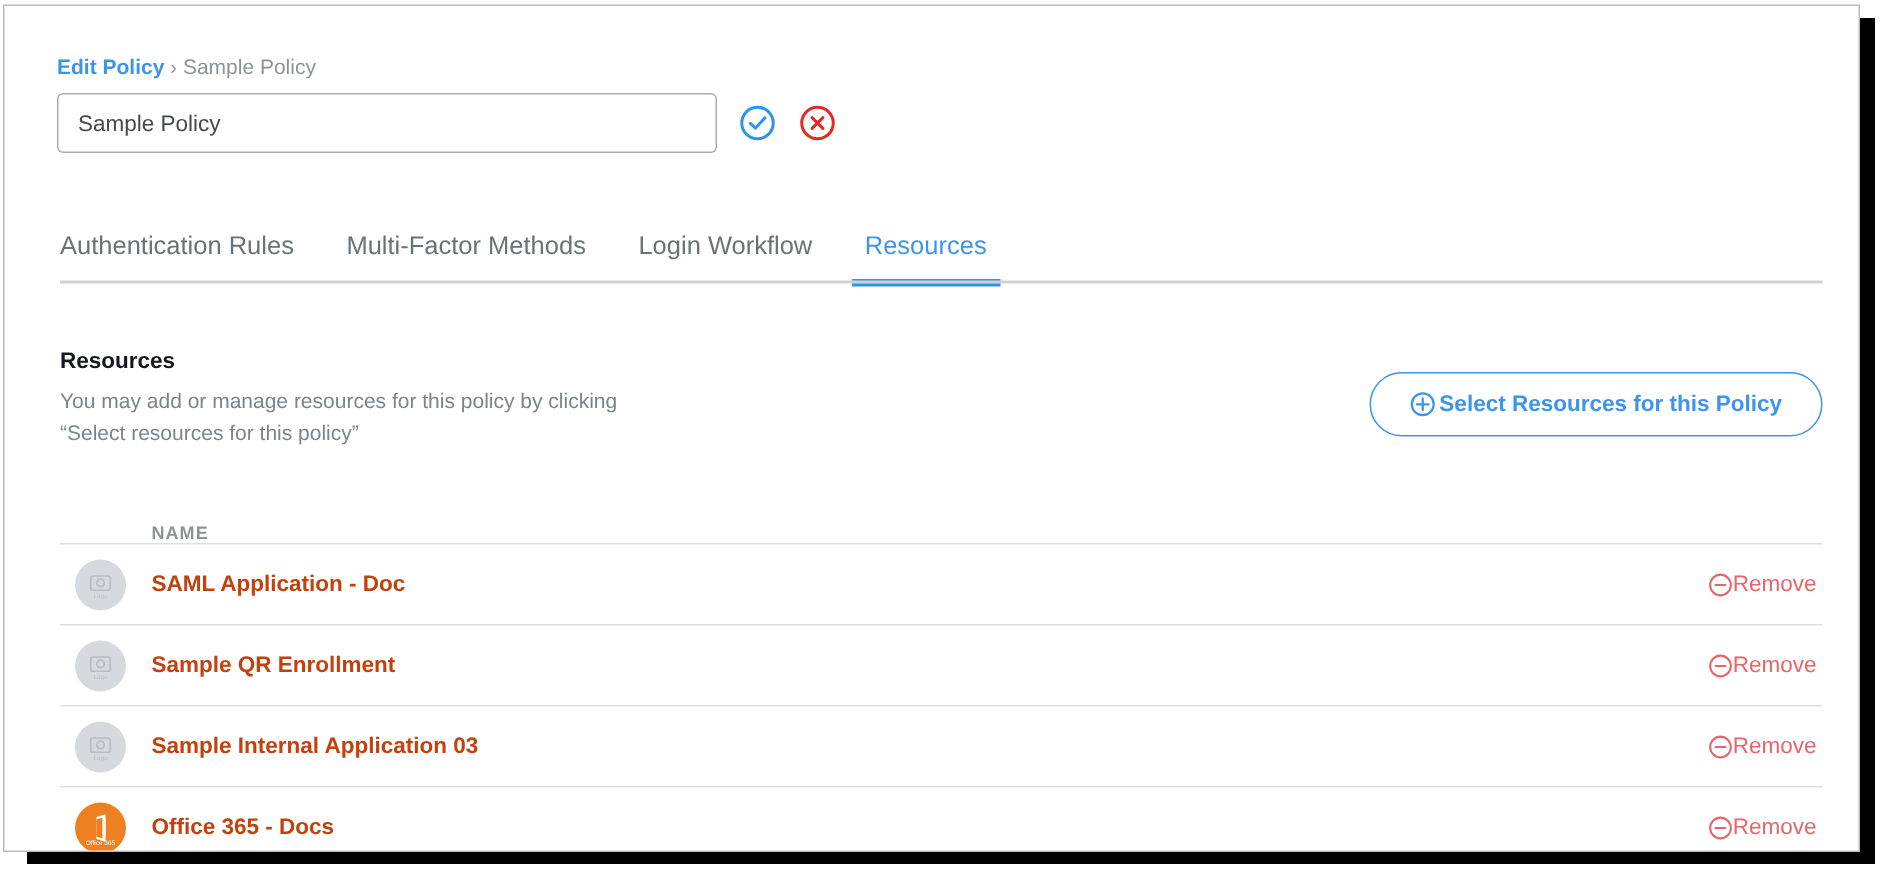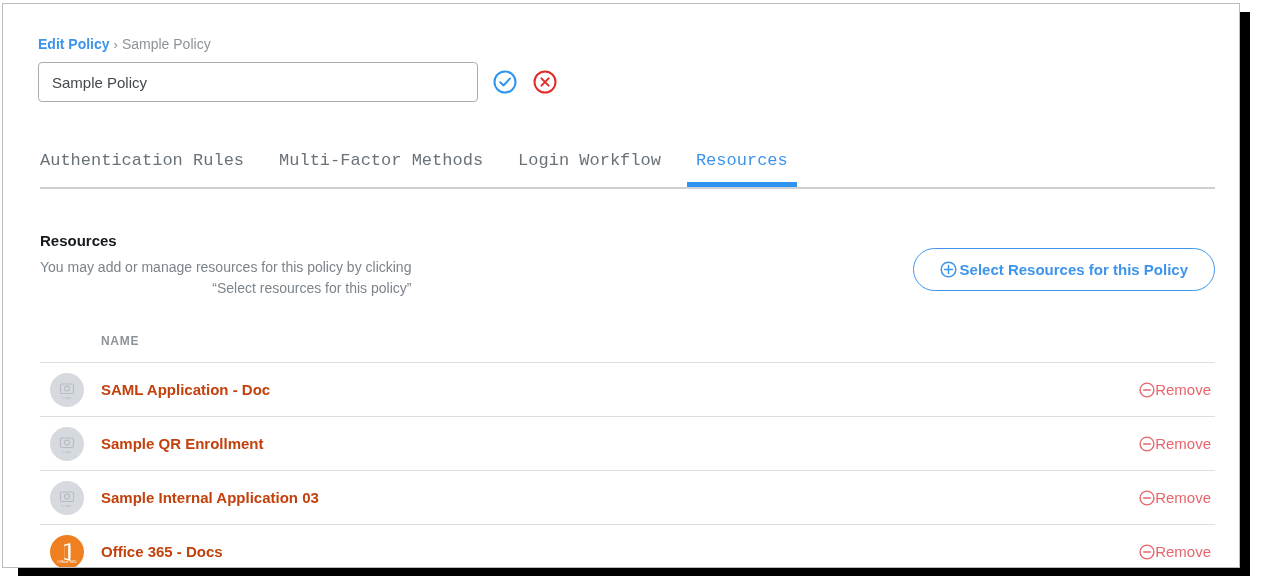--- a/index.html
+++ b/index.html
@@ -102,23 +102,22 @@
   
   .tabs {
     position: absolute;
     left: 37px;
     top: 143px;
     width: 1175px;
     height: 44px;
   }
   .tab-list {
     display: flex;
-    align-items: center;
+    align-items: flex-end;
     height: 40px;
-    font-family: Liberation Mono, monospace;
   }
   .tab {
     font-size: 17px;
     color: #6a7279;
     padding: 0 0 13px 0;
     margin-right: 35px;
     position: relative;
     cursor: pointer;
     white-space: nowrap;
   }
@@ -159,21 +158,20 @@
     font-size: 15px;
     font-weight: bold;
     color: #15181f;
     margin: 0 0 8px 0;
   }
   .section-desc {
     font-size: 14px;
     color: #7c848b;
     line-height: 21px;
     max-width: 470px;
-    text-align: right;
   }
   .select-btn {
     display: inline-flex;
     align-items: center;
     gap: 3px;
     border: 1px solid #3d94ec;
     border-radius: 24px;
     background: #ffffff;
     color: #3d94ec;
     font-family: "Liberation Sans", sans-serif;
@@ -193,21 +191,21 @@
     width: 1175px;
   }
   .table-head {
     height: 28px;
     padding-left: 61px;
     font-size: 12px;
     font-weight: bold;
     letter-spacing: 0.7px;
     color: #8d9499;
     display: flex;
-    align-items: flex-start;
+    align-items: flex-end;
   }
   .row {
     display: flex;
     align-items: center;
     height: 53px;
     border-top: 1px solid #dcdfe2;
   }
   .row-icon {
     width: 34px;
     height: 34px;

